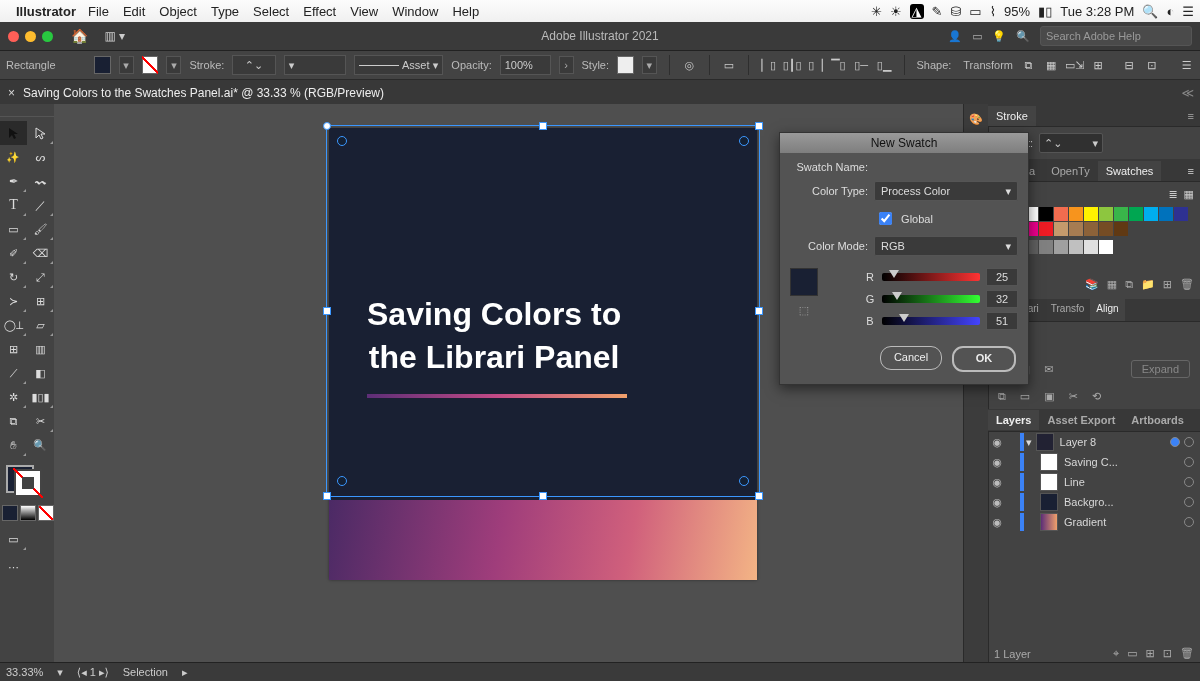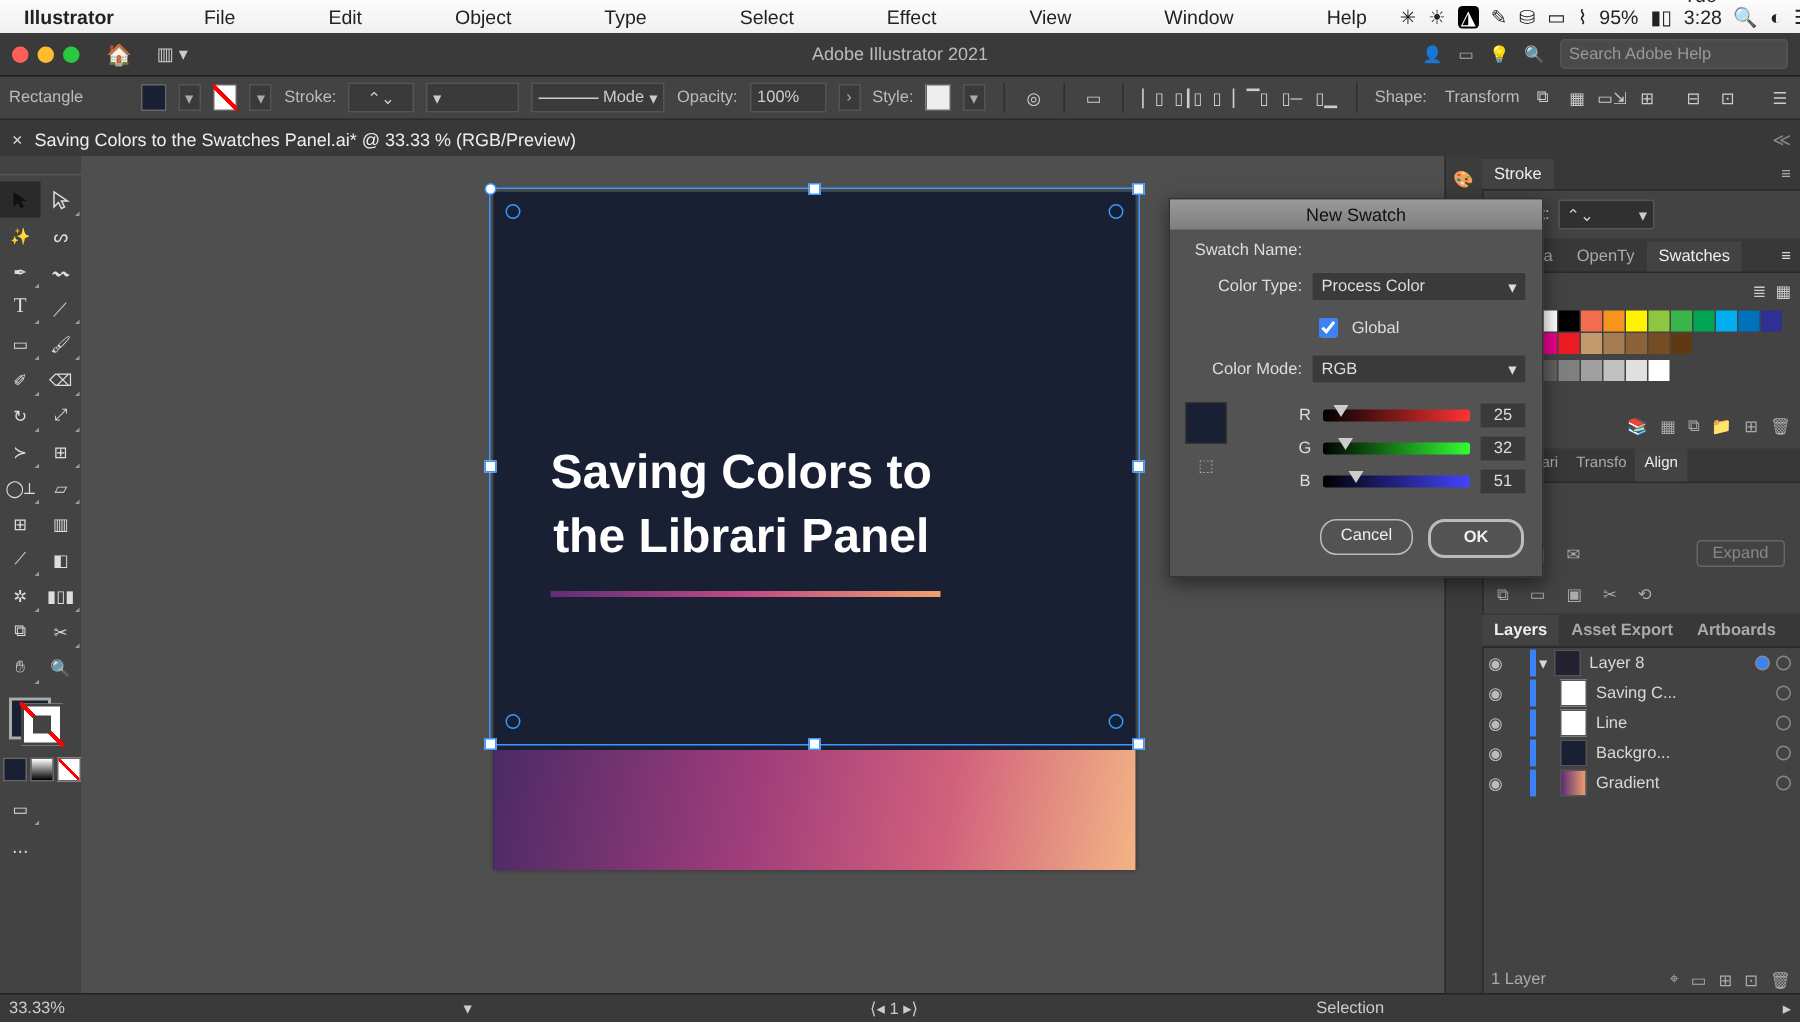--- a/index.html
+++ b/index.html
@@ -1,20 +1,20 @@
 <!DOCTYPE html>
 <html><head>
 <meta charset="utf-8">
 <style>
   html,body{margin:0;padding:0;width:1200px;height:681px;background:#323232;font-family:-apple-system,Helvetica,Arial,sans-serif;font-size:11px;color:#d8d8d8;overflow:hidden;}
   
   .menubar{height:22px;background:linear-gradient(#fcfcfc,#f0f0f0);display:flex;align-items:center;padding:0 6px;color:#222;font-size:13px;}
   .menubar .apple{font-size:14px;margin-right:10px;}
   .menubar .app{font-weight:600;margin-right:12px;}
-  .menubar .mitem{margin-right:14px;margin-left:48px;}
+  .menubar .mitem{margin-right:14px;}
   .menubar .spacer{flex:1;}
   .menubar .ricon{margin-left:8px;font-size:13px;}
   
   .appbar{height:28px;background:#3a3a3a;border-bottom:1px solid #222;display:flex;align-items:center;padding:0 8px;position:relative;}
   .trafficlights{display:flex;gap:6px;margin-right:10px;}
   .tl{width:11px;height:11px;border-radius:50%;}
   .tl.r{background:#ff5f57;} .tl.y{background:#febc2e;} .tl.g{background:#28c840;}
   .appbar .home{color:#ccc;font-size:14px;margin:0 8px;}
   .appbar .title{position:absolute;left:0;right:0;text-align:center;color:#bbb;font-size:12px;pointer-events:none;}
   .appbar .right{margin-left:auto;display:flex;align-items:center;gap:10px;color:#aaa;}
@@ -101,23 +101,23 @@
   .sld .ch{width:12px;text-align:center;}
   .track{flex:1;height:8px;border-radius:2px;position:relative;}
   .track.r{background:linear-gradient(90deg,#000,#f33);}
   .track.g{background:linear-gradient(90deg,#000,#3f3);}
   .track.b{background:linear-gradient(90deg,#000,#44f);}
   .thumbptr{position:absolute;top:-3px;width:0;height:0;border-left:5px solid transparent;border-right:5px solid transparent;border-top:8px solid #ccc;}
   .valbox{width:30px;height:16px;background:#3a3a3a;border:1px solid #555;text-align:center;line-height:16px;}
   .dlgbtns{display:flex;justify-content:flex-end;gap:10px;padding:12px 12px;}
   .pillbtn{min-width:60px;height:22px;border:1px solid #bbb;border-radius:11px;background:transparent;color:#eee;text-align:center;line-height:20px;}
   
-  .status{position:absolute;left:0;right:0;bottom:0;height:18px;background:#3a3a3a;border-top:1px solid #222;display:flex;align-items:center;padding:0 6px;font-size:11px;color:#ccc;gap:14px;justify-content:space-between;}
+  .status{position:absolute;left:0;right:0;bottom:0;height:18px;background:#3a3a3a;border-top:1px solid #222;display:flex;align-items:center;padding:0 6px;font-size:11px;color:#ccc;gap:14px;}
   svg{display:block;}
-  .lyr-foot{display:flex;align-items:flex-start;justify-content:space-between;padding:3px 6px;color:#aaa;}
+  .lyr-foot{display:flex;align-items:center;justify-content:space-between;padding:3px 6px;color:#aaa;}
 </style>
 </head>
 <body>
 
 <div class="menubar">
   <span class="apple"></span>
   <span class="app">Illustrator</span>
   <span class="mitem">File</span>
   <span class="mitem">Edit</span>
   <span class="mitem">Object</span>
@@ -166,21 +166,21 @@
   <span style="width:24px;"></span>
   <div class="sw" style="background:#192033;"></div>
     <div class="dd">▾</div>
   <div class="sw" style="background:#fff;position:relative;">
       <div style="position:absolute;inset:-1px;background:linear-gradient(45deg,transparent 45%,red 45%,red 55%,transparent 55%);"></div>
     </div>
     <div class="dd">▾</div>
   <span class="label">Stroke:</span>
   <div class="wbox" style="width:36px;justify-content:center;">⌃⌄</div>
   <div class="wbox" style="width:56px;">▾</div>
-  <div class="wbox" style="width:86px;justify-content:space-between;"><span style="width:40px;border-top:1px solid #ccc;"></span><span>Mode</span>▾</div>
+  <div class="wbox" style="width:86px;justify-content:space-between;"><span style="width:40px;border-top:1px solid #ccc;"></span><span>Asset</span>▾</div>
   <span class="label">Opacity:</span>
   <div class="wbox" style="width:44px;">100%</div>
     <div class="dd">›</div>
   <span class="label">Style:</span>
   <div class="sw" style="background:#eee;"></div>
     <div class="dd">▾</div>
   <div class="sep"></div>
   <span class="ico">◎</span>
   <div class="sep"></div>
   <span class="ico">▭</span>

